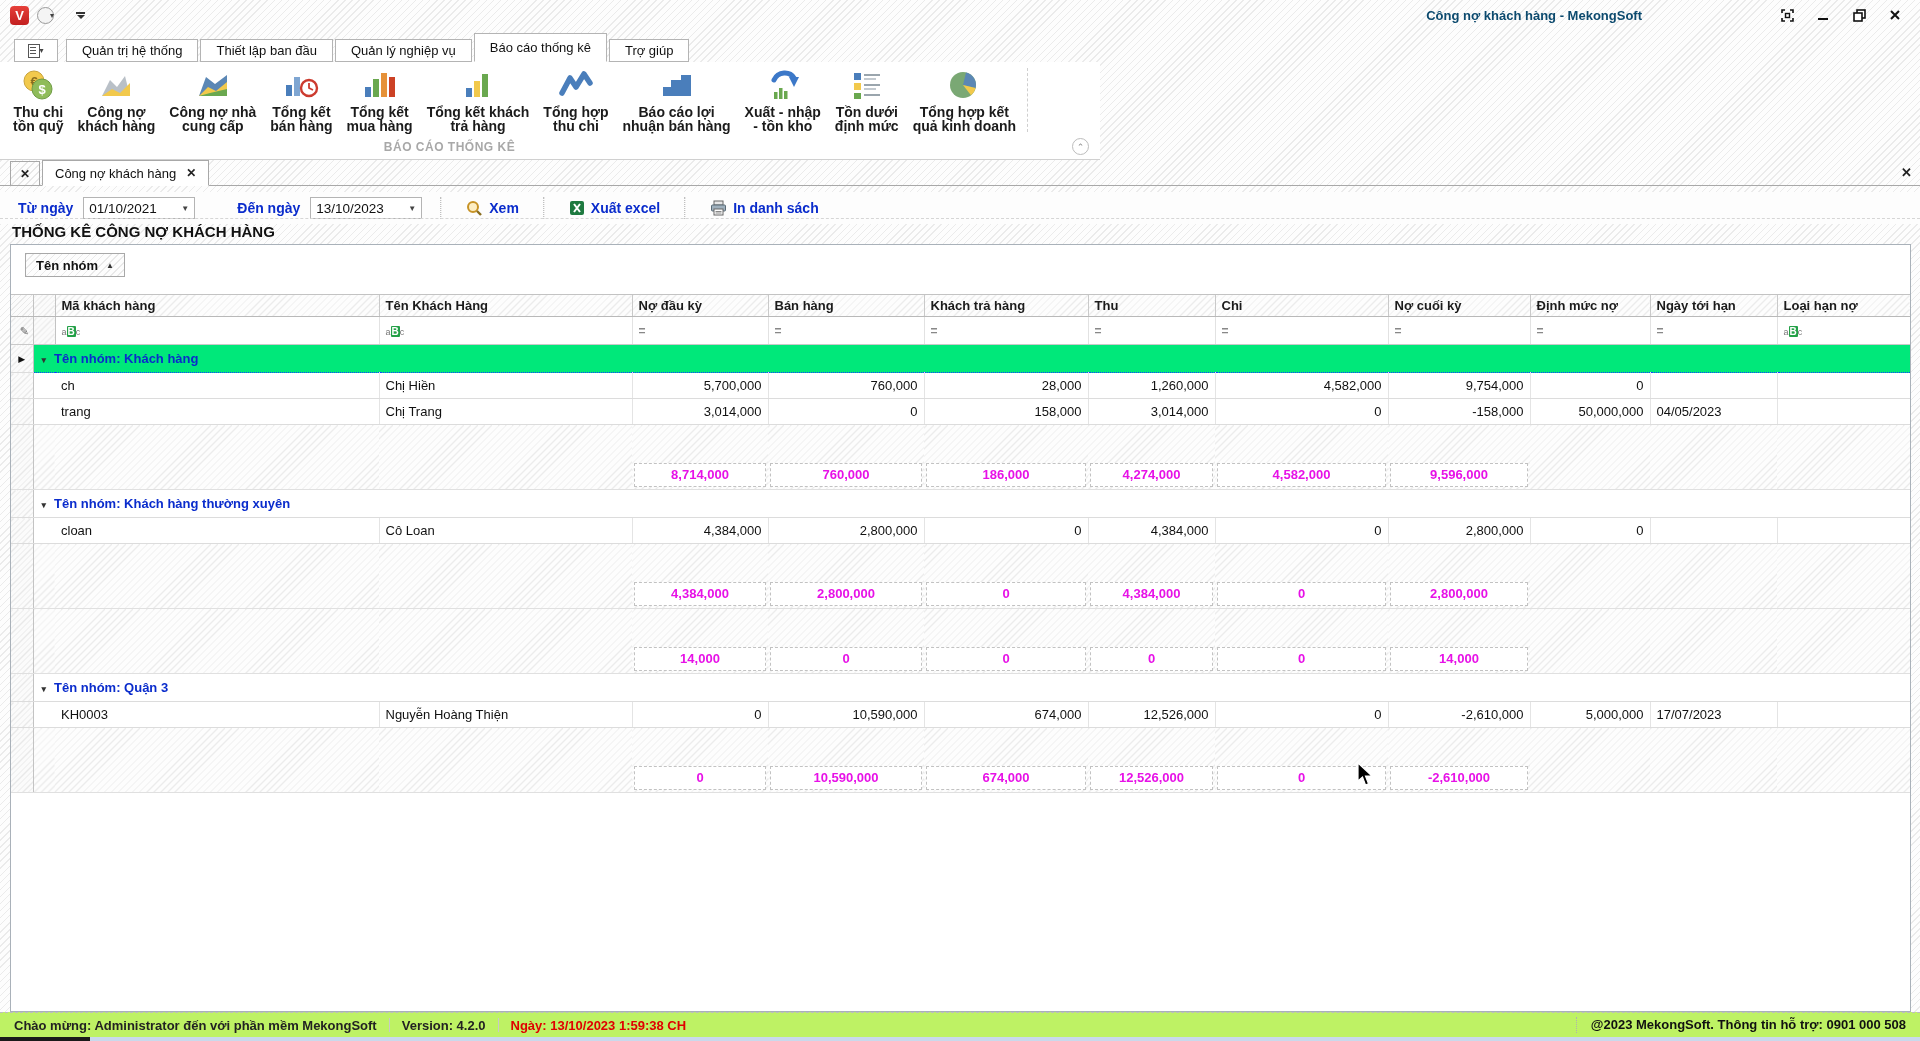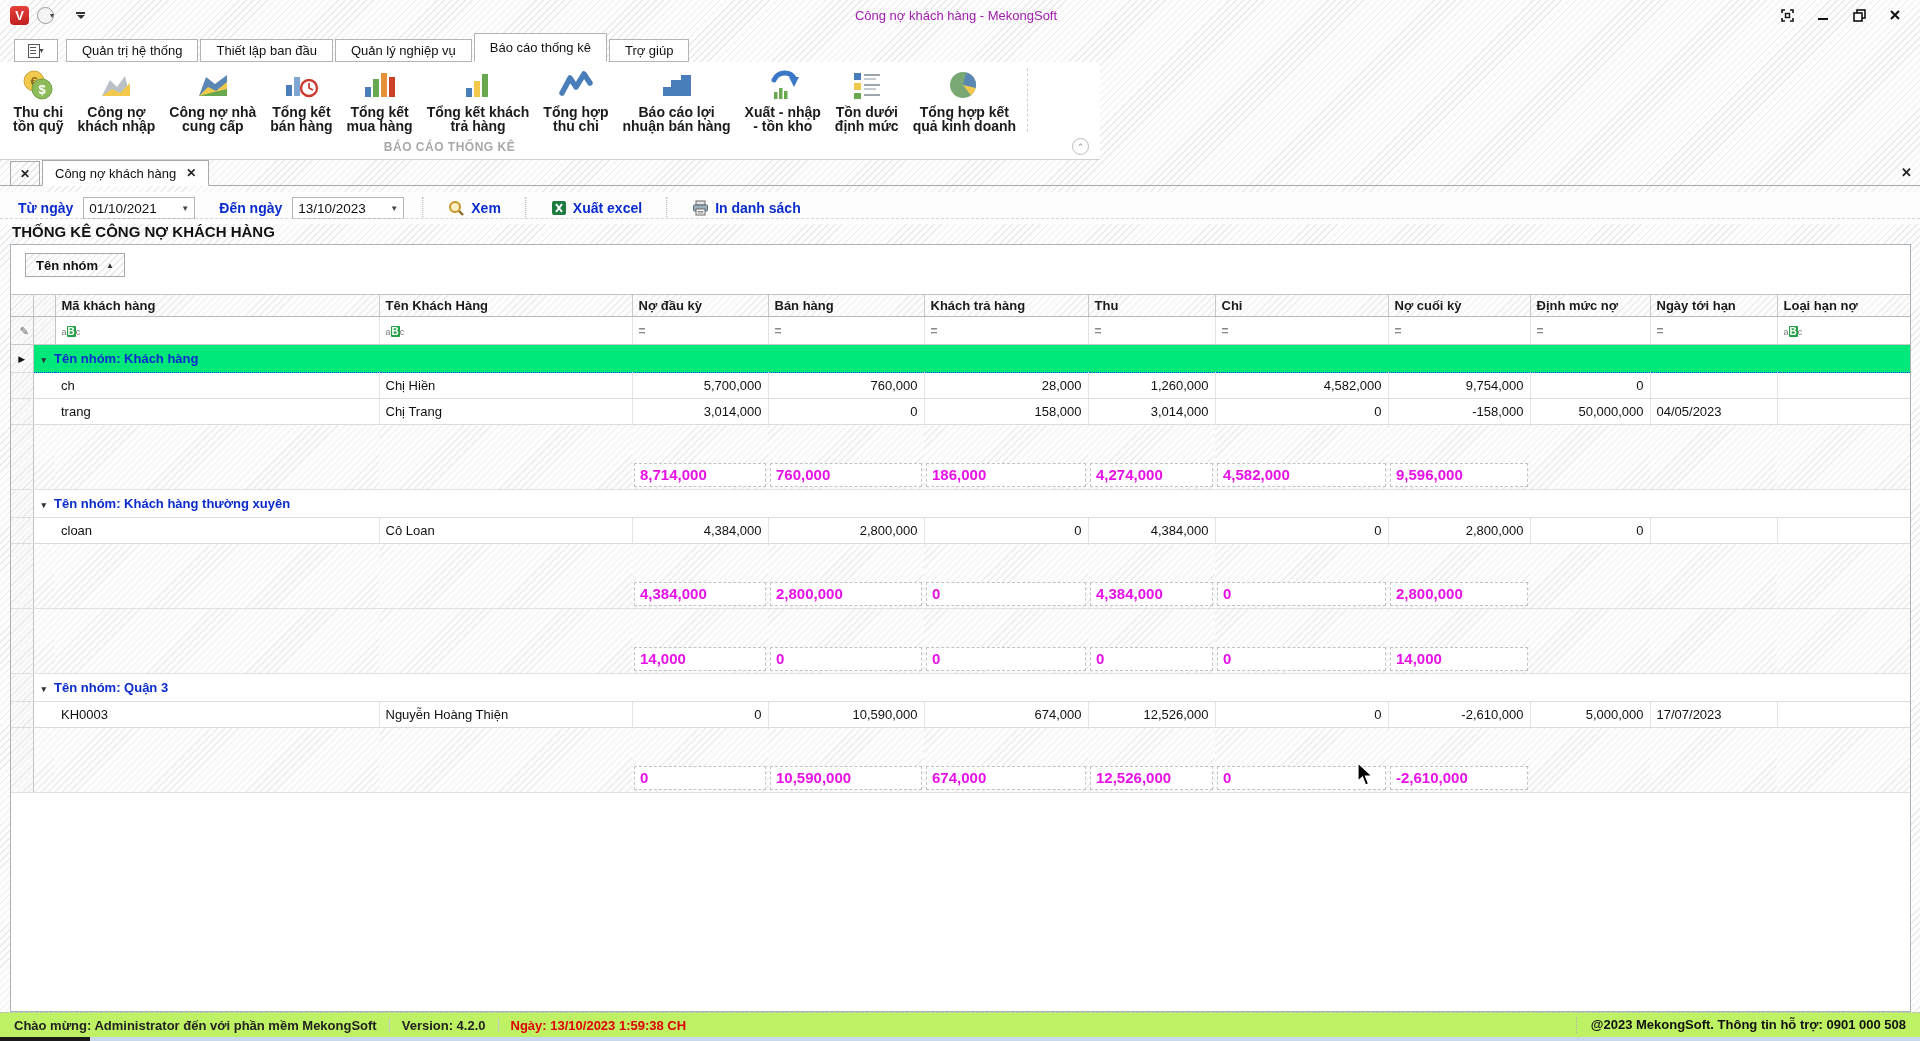--- a/index.html
+++ b/index.html
@@ -12,21 +12,21 @@
   
   .titlebar{position:absolute;left:0;top:0;width:1920px;height:30px;display:flex;align-items:center;}
   .qat{display:flex;align-items:center;gap:8px;padding-left:10px;width:260px;}
   .logo{width:19px;height:19px;border-radius:4px;background:linear-gradient(#e6403a,#c21f1f);color:#fff;
         font-weight:bold;font-size:13px;display:flex;align-items:center;justify-content:center;}
   .circbtn{width:15px;height:15px;border-radius:50%;border:1px solid #9a9a9a;background:#f4f4f4;}
   .tinycaret{font-size:8px;color:#444;margin-left:-4px;}
   .custbtn{display:flex;flex-direction:column;align-items:center;margin-left:14px;color:#333;}
   .custbtn .bar{width:9px;height:2px;background:#333;margin-bottom:1px;}
   .custbtn .tri{width:0;height:0;border-left:4px solid transparent;border-right:4px solid transparent;border-top:4px solid #333;}
-  .wtitle{flex:1;text-align:center;font-size:13px;font-weight:normal;color:#a21caf;}
+  .wtitle{flex:1;text-align:right;font-size:13px;font-weight:bold;color:#0c4a6e;}
   .winbtns{width:260px;display:flex;justify-content:flex-end;align-items:center;gap:22px;padding-right:18px;}
   .winbtn{width:14px;height:14px;display:flex;align-items:center;justify-content:center;}
   
   .menubar{position:absolute;left:0;top:30px;width:1920px;height:32px;display:flex;align-items:flex-end;padding-left:14px;box-sizing:border-box;}
   .appbtn{height:23px;width:44px;background:#fff;border:1px solid #b4b4b4;display:flex;align-items:center;justify-content:center;gap:3px;margin-right:8px;box-sizing:border-box;}
   .appbtn .doc{width:10px;height:12px;border:1px solid #555;position:relative;}
   .appbtn .doc:before{content:"";position:absolute;left:1px;top:2px;width:6px;height:1px;background:#555;box-shadow:0 3px 0 #555,0 6px 0 #555;}
   .menu-tab{height:23px;background:#fff;border:1px solid #b4b4b4;display:flex;align-items:center;padding:0 15px;font-size:13px;color:#111;margin-right:2px;box-sizing:border-box;}
   .menu-tab.active{height:29px;border-bottom:1px solid #fff;font-weight:normal;z-index:3;}
   
@@ -72,22 +72,22 @@
   .f-eq{color:#888;font-weight:bold;font-size:12px;}
   .f-pen{font-size:11px;color:#666;}
   tr.data td{height:25px;border-right:1px solid #e4e4e4;border-bottom:1px solid #dcdcdc;padding:0 6px;white-space:nowrap;overflow:hidden;background:#fff;}
   tr.data td.ind{padding:0;}
   td.num{text-align:right;}
   tr.grouprow td.glabel{height:25px;border-bottom:1px solid #dcdcdc;border-top:1px solid #c8c8c8;background:#fff;color:#0a2ccc;font-weight:bold;padding-left:8px;white-space:nowrap;}
   tr.grouprow.selected td.glabel{background:#00e87a;border-top:1px dotted #1040ff;border-bottom:1px dotted #1040ff;}
   tr.grouprow td.ind{border-bottom:1px solid #dcdcdc;text-align:center;font-size:9px;color:#111;padding:0;}
   .gtri{display:inline-block;font-size:9px;color:#333;margin-right:8px;}
   tr.subtotal td{height:29px;padding:2px 2px;background:repeating-linear-gradient(315deg,#fdfdfd 0px,#fdfdfd 4px,#ececec 4px,#ececec 5px);border-bottom:1px solid #e0e0e0;}
-  .sub{height:22px;line-height:22px;background:#fff;border:1px dashed #c2c2c2;text-align:left;padding:0 5px;
-       color:#e711e7;font-weight:bold;font-size:15px;margin-top:36px;}
+  .sub{height:22px;line-height:22px;background:#fff;border:1px dashed #c2c2c2;text-align:center;padding:0 5px;
+       color:#e711e7;font-weight:bold;font-size:13px;margin-top:36px;}
   tr.filler td{background:#fff;border:none;}
   tr.grand td{height:29px;padding:2px 2px;background:repeating-linear-gradient(315deg,#fdfdfd 0px,#fdfdfd 4px,#ececec 4px,#ececec 5px);border-top:1px solid #a9a9a9;}
   
   .statusbar{position:absolute;left:0;top:1012px;width:1920px;height:25px;border-top:1px dashed #bdbdbd;background:#bef264;
              display:flex;align-items:center;padding:0 14px;box-sizing:border-box;font-size:13px;}
   .statusbar .sep{height:14px;border-left:1px solid #c8c8c8;margin:0 12px;}
   .st-welcome{font-weight:bold;color:#222;}
   .st-version{font-weight:bold;color:#222;}
   .st-date{font-weight:bold;color:#e00000;}
   .st-right{margin-left:auto;display:flex;align-items:flex-start;}
@@ -168,21 +168,21 @@
 tồn quỹ</span>
       </button>
       <button class="ribbon-item">
         <span class="ric">
           <svg width="34" height="30" viewBox="0 0 34 30">
             <path d="M3 26 L11 10 L18 17 L26 6 L31 26 Z" fill="#b9c0c7"></path>
             <path d="M3 26 L13 19 L21 23 L31 13 L31 26 Z" fill="#f2c94c"></path>
           </svg>
         </span>
         <span class="rlb">Công nợ
-khách nhập</span>
+khách hàng</span>
       </button>
       <button class="ribbon-item">
         <span class="ric">
           <svg width="34" height="30" viewBox="0 0 34 30">
             <path d="M3 26 L10 7 L19 14 L31 5 L31 26 Z" fill="#5b87b5"></path>
             <path d="M3 26 L12 17 L20 21 L31 12 L31 26 Z" fill="#f2c94c"></path>
             <path d="M3 26 L14 23 L31 19 L31 26 Z" fill="#6aa84f"></path>
           </svg>
         </span>
         <span class="rlb">Công nợ nhà
@@ -295,21 +295,21 @@
   </div>
   <div class="docbar-right-x">✕</div>
 </div>
 
 <div class="filterbar">
   <span class="flabel">Từ ngày</span>
   <div class="fcombo">
     <span>01/10/2021</span>
     <span class="ar">▼</span>
   </div>
-  <span class="flabel" style="margin-left:14px;">Đến ngày</span>
+  <span class="flabel" style="margin-left:32px;">Đến ngày</span>
   <div class="fcombo">
     <span>13/10/2023</span>
     <span class="ar">▼</span>
   </div>
   <span class="vsep"></span>
   <button class="fbtn">
     <svg width="17" height="17" viewBox="0 0 17 17">
         <circle cx="7" cy="7" r="5" fill="#fdeec4" stroke="#c79326" stroke-width="2"></circle>
         <line x1="11" y1="11" x2="15" y2="15" stroke="#8a6d1f" stroke-width="2.4"></line>
       </svg>

